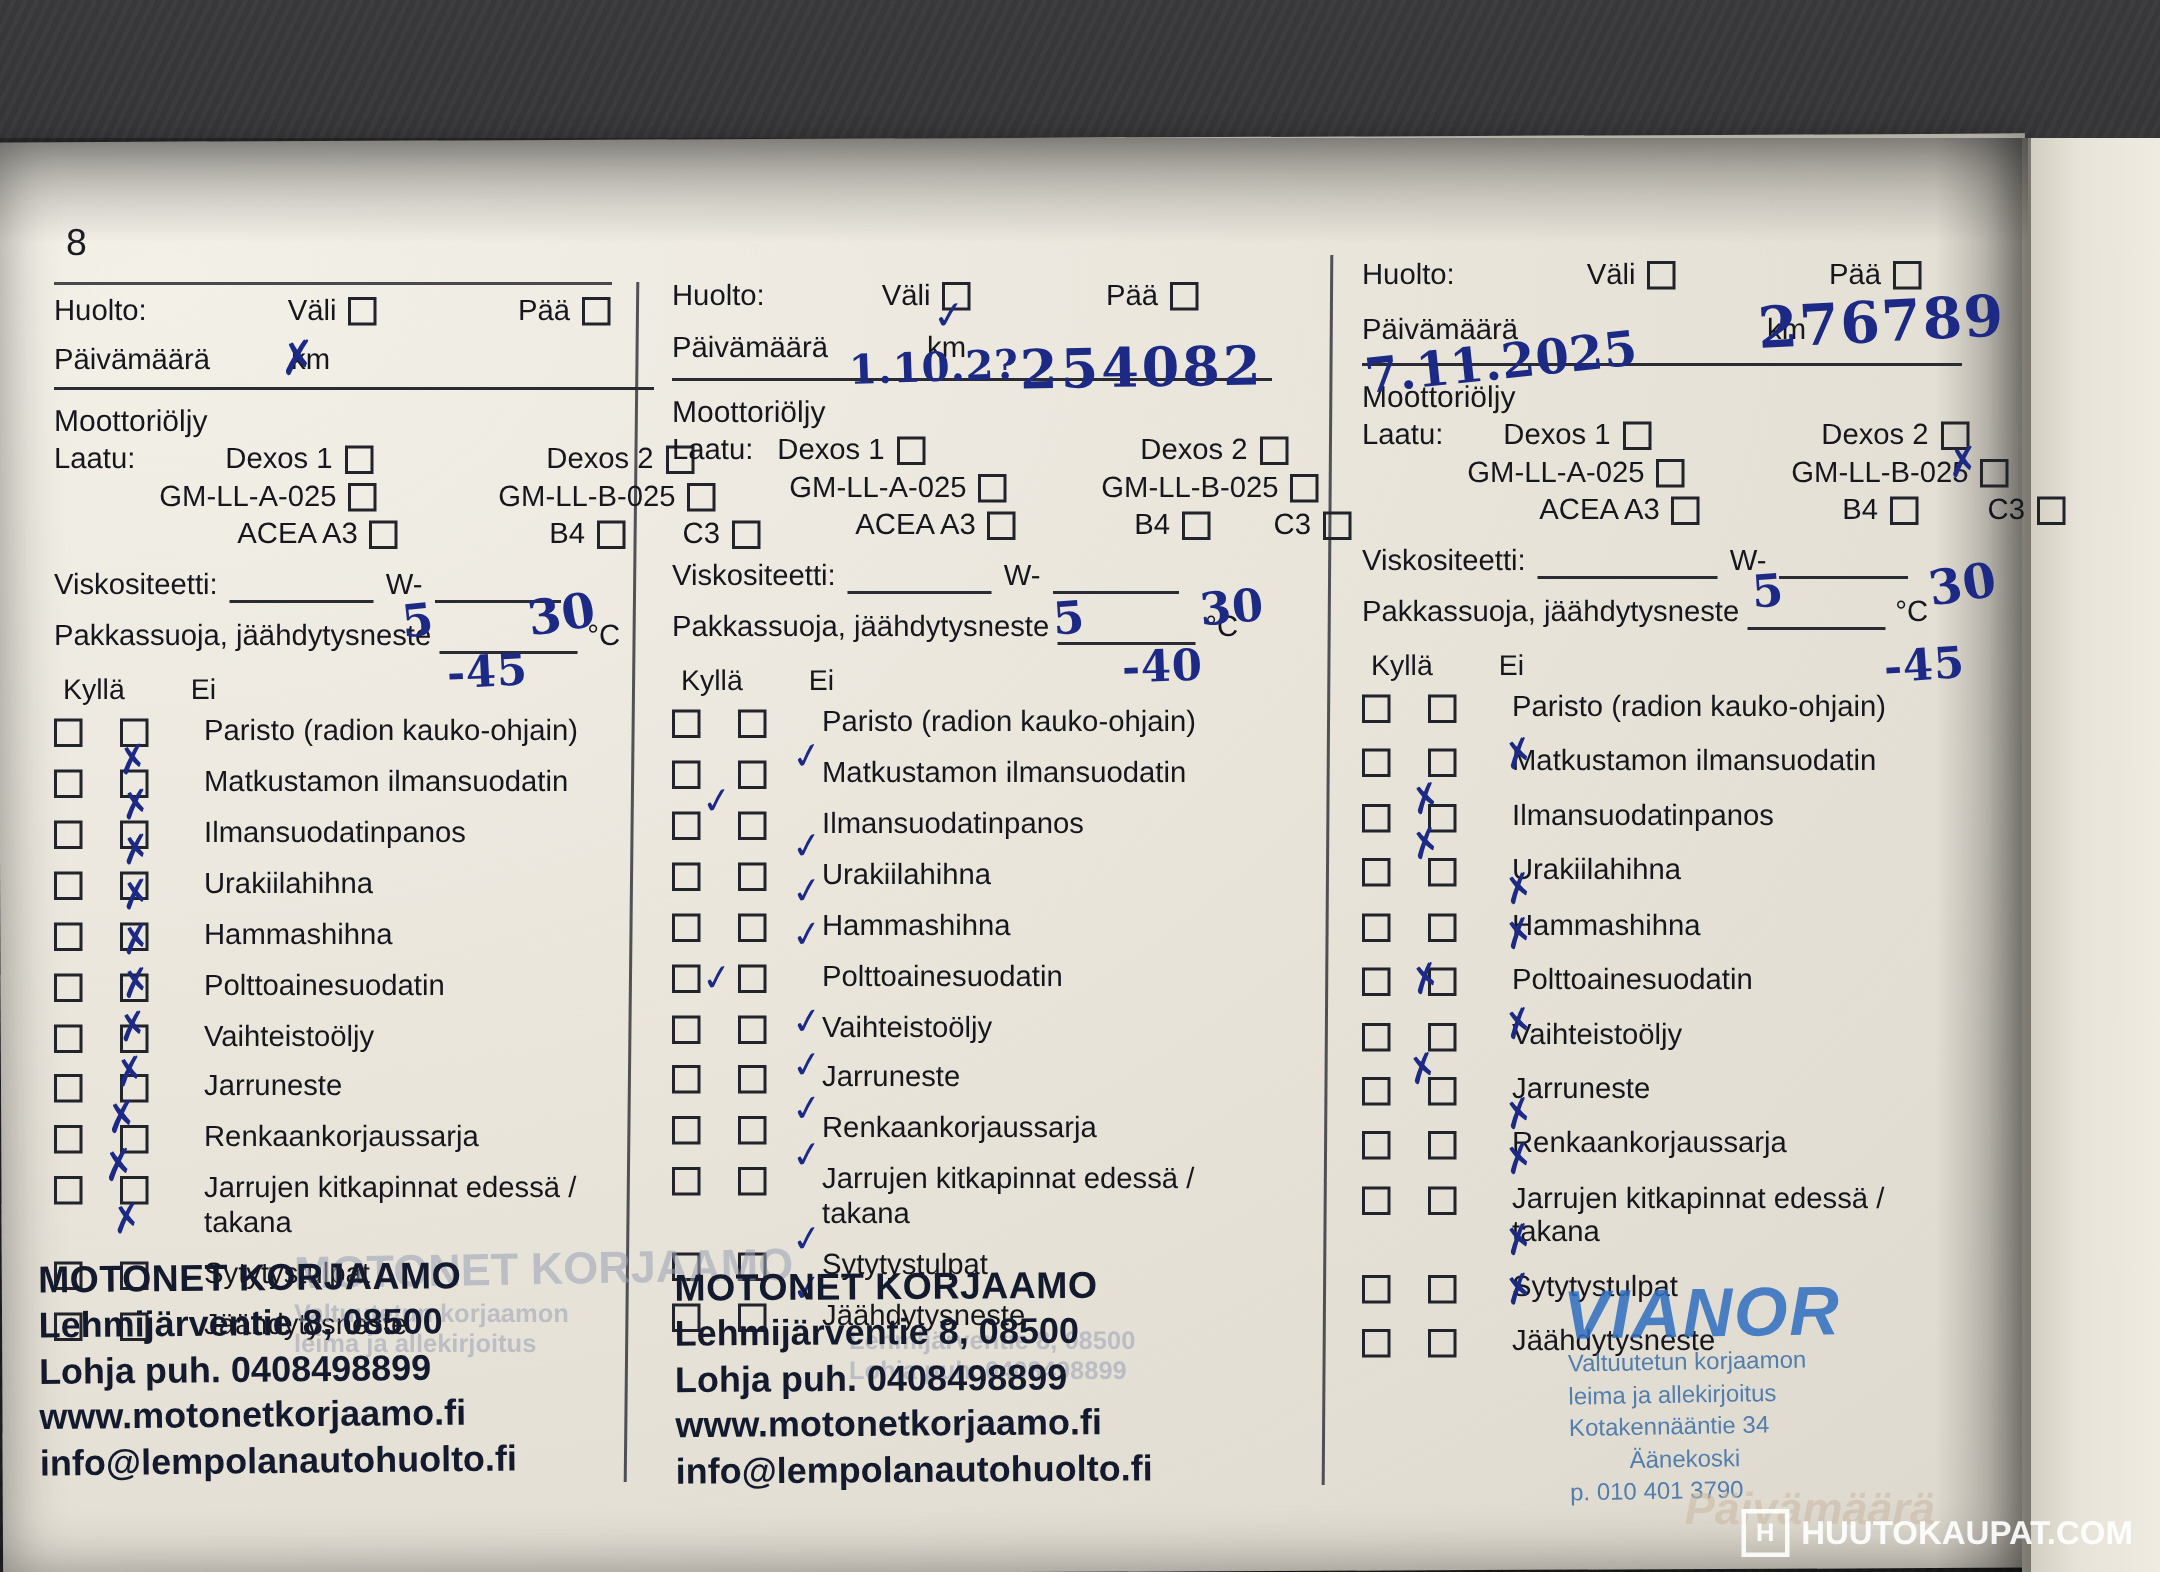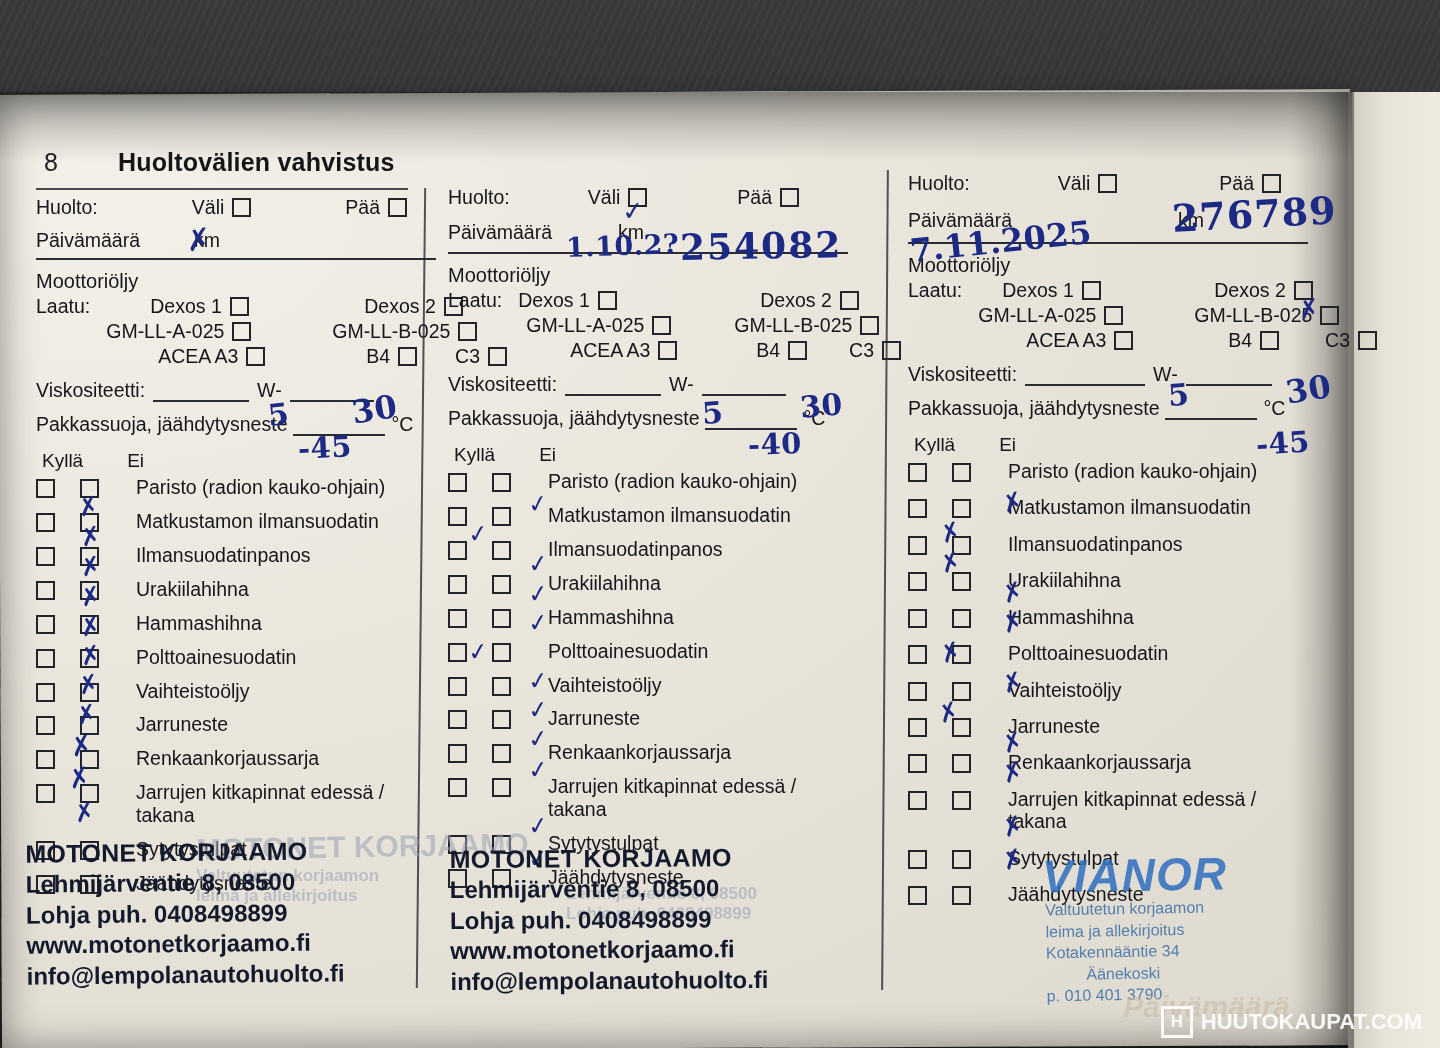--- a/index.html
+++ b/index.html
@@ -115,21 +115,20 @@
 <body>
 
 <div class="desk"></div>
 <div class="page"></div>
 <div class="rightpage"></div>
 <div class="spine"></div>
 <div class="page-shadowtop"></div>
 
 <div class="hdr">
   <div class="pg">8</div>
-  <div class="ttl">Huoltovälien vahvistus</div>
 </div>
 <div class="rule" style="left:36px;top:188px;width:372px;height:2px;"></div>
 <div class="vrule" style="left:420px;top:188px;height:800px;transform:rotate(0.6deg);"></div>
 <div class="vrule" style="left:884px;top:170px;height:820px;transform:rotate(0.4deg);"></div>
 
 <div class="col" id="col1">
   <div class="row">
     <span class="lbl">Huolto:</span>
     <span style="width:78px"></span>
     <span class="lbl">Väli</span>

